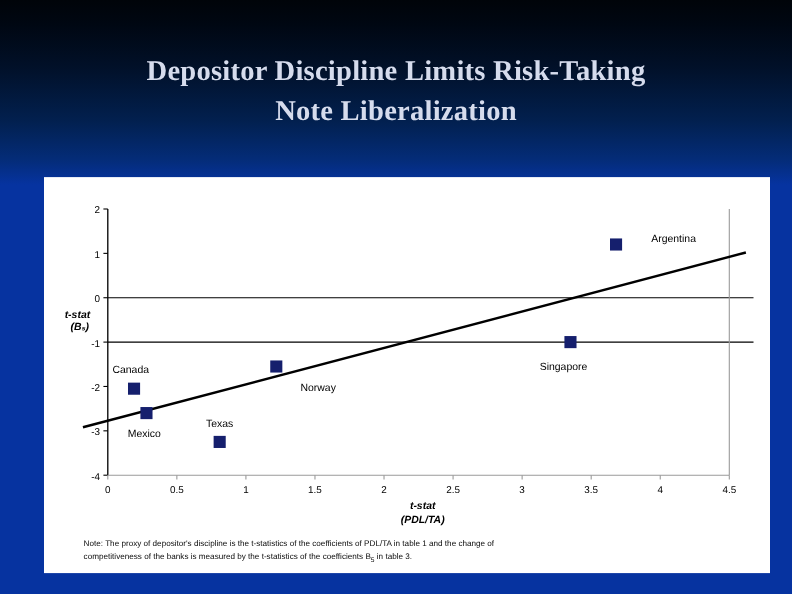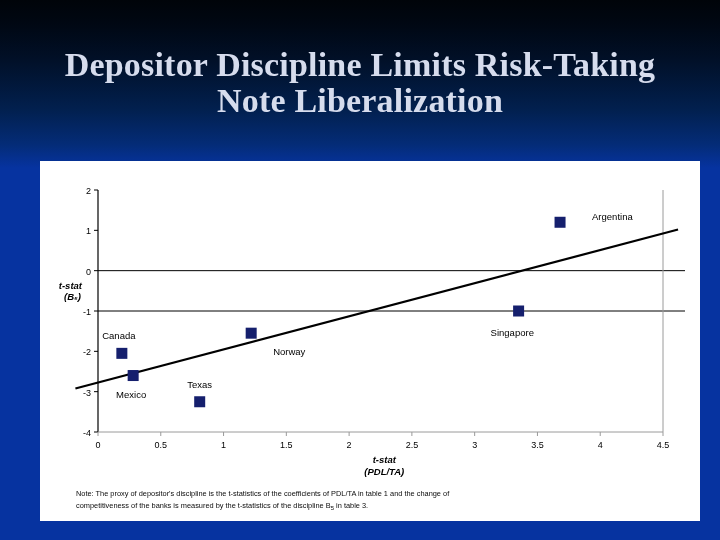--- a/index.html
+++ b/index.html
@@ -20,21 +20,21 @@
     overflow: hidden;
   }
 
   
   #title {
     position: absolute;
     left: 0; top: 47px;
     width: 720px;
     text-align: center;
     font-family: "Liberation Serif", serif;
-    font-size: 34px;
+    font-size: 26px;
     font-weight: bold;
     line-height: 36px;
     color: #d6dced;
     letter-spacing: 0.2px;
   }
   #title .tline { display: block; }
 
   
   #panel {
     position: absolute;
@@ -136,17 +136,17 @@
             <rect x="473.11111111111114" y="144.5" width="11" height="11" fill="#151f6d"></rect>
             <text x="450.61111111111114" y="175" text-anchor="start" font-family="&quot;Liberation Sans&quot;, sans-serif" font-size="9.5" fill="#000">Singapore</text>
             <rect x="514.5444444444445" y="55.76666666666665" width="11" height="11" fill="#151f6d"></rect>
             <text x="552.0444444444445" y="59.26666666666665" text-anchor="start" font-family="&quot;Liberation Sans&quot;, sans-serif" font-size="9.5" fill="#000">Argentina</text>
           </g>
       </svg>
     </div>
 
     <div id="note">
       <span class="nline">Note: The proxy of depositor's discipline is the t-statistics of the coefficients of PDL/TA in table 1 and the change of</span>
-      <span class="nline"><span>competitiveness of the banks is measured by the t-statistics of the discipline B</span><sub>5</sub><span> in table 3.</span></span>
+      <span class="nline"><span>competitiveness of the banks is measured by the t-statistics of the coefficients B</span><sub>5</sub><span> in table 3.</span></span>
     </div>
 
   </div>
 </div>
 
 </body></html>

